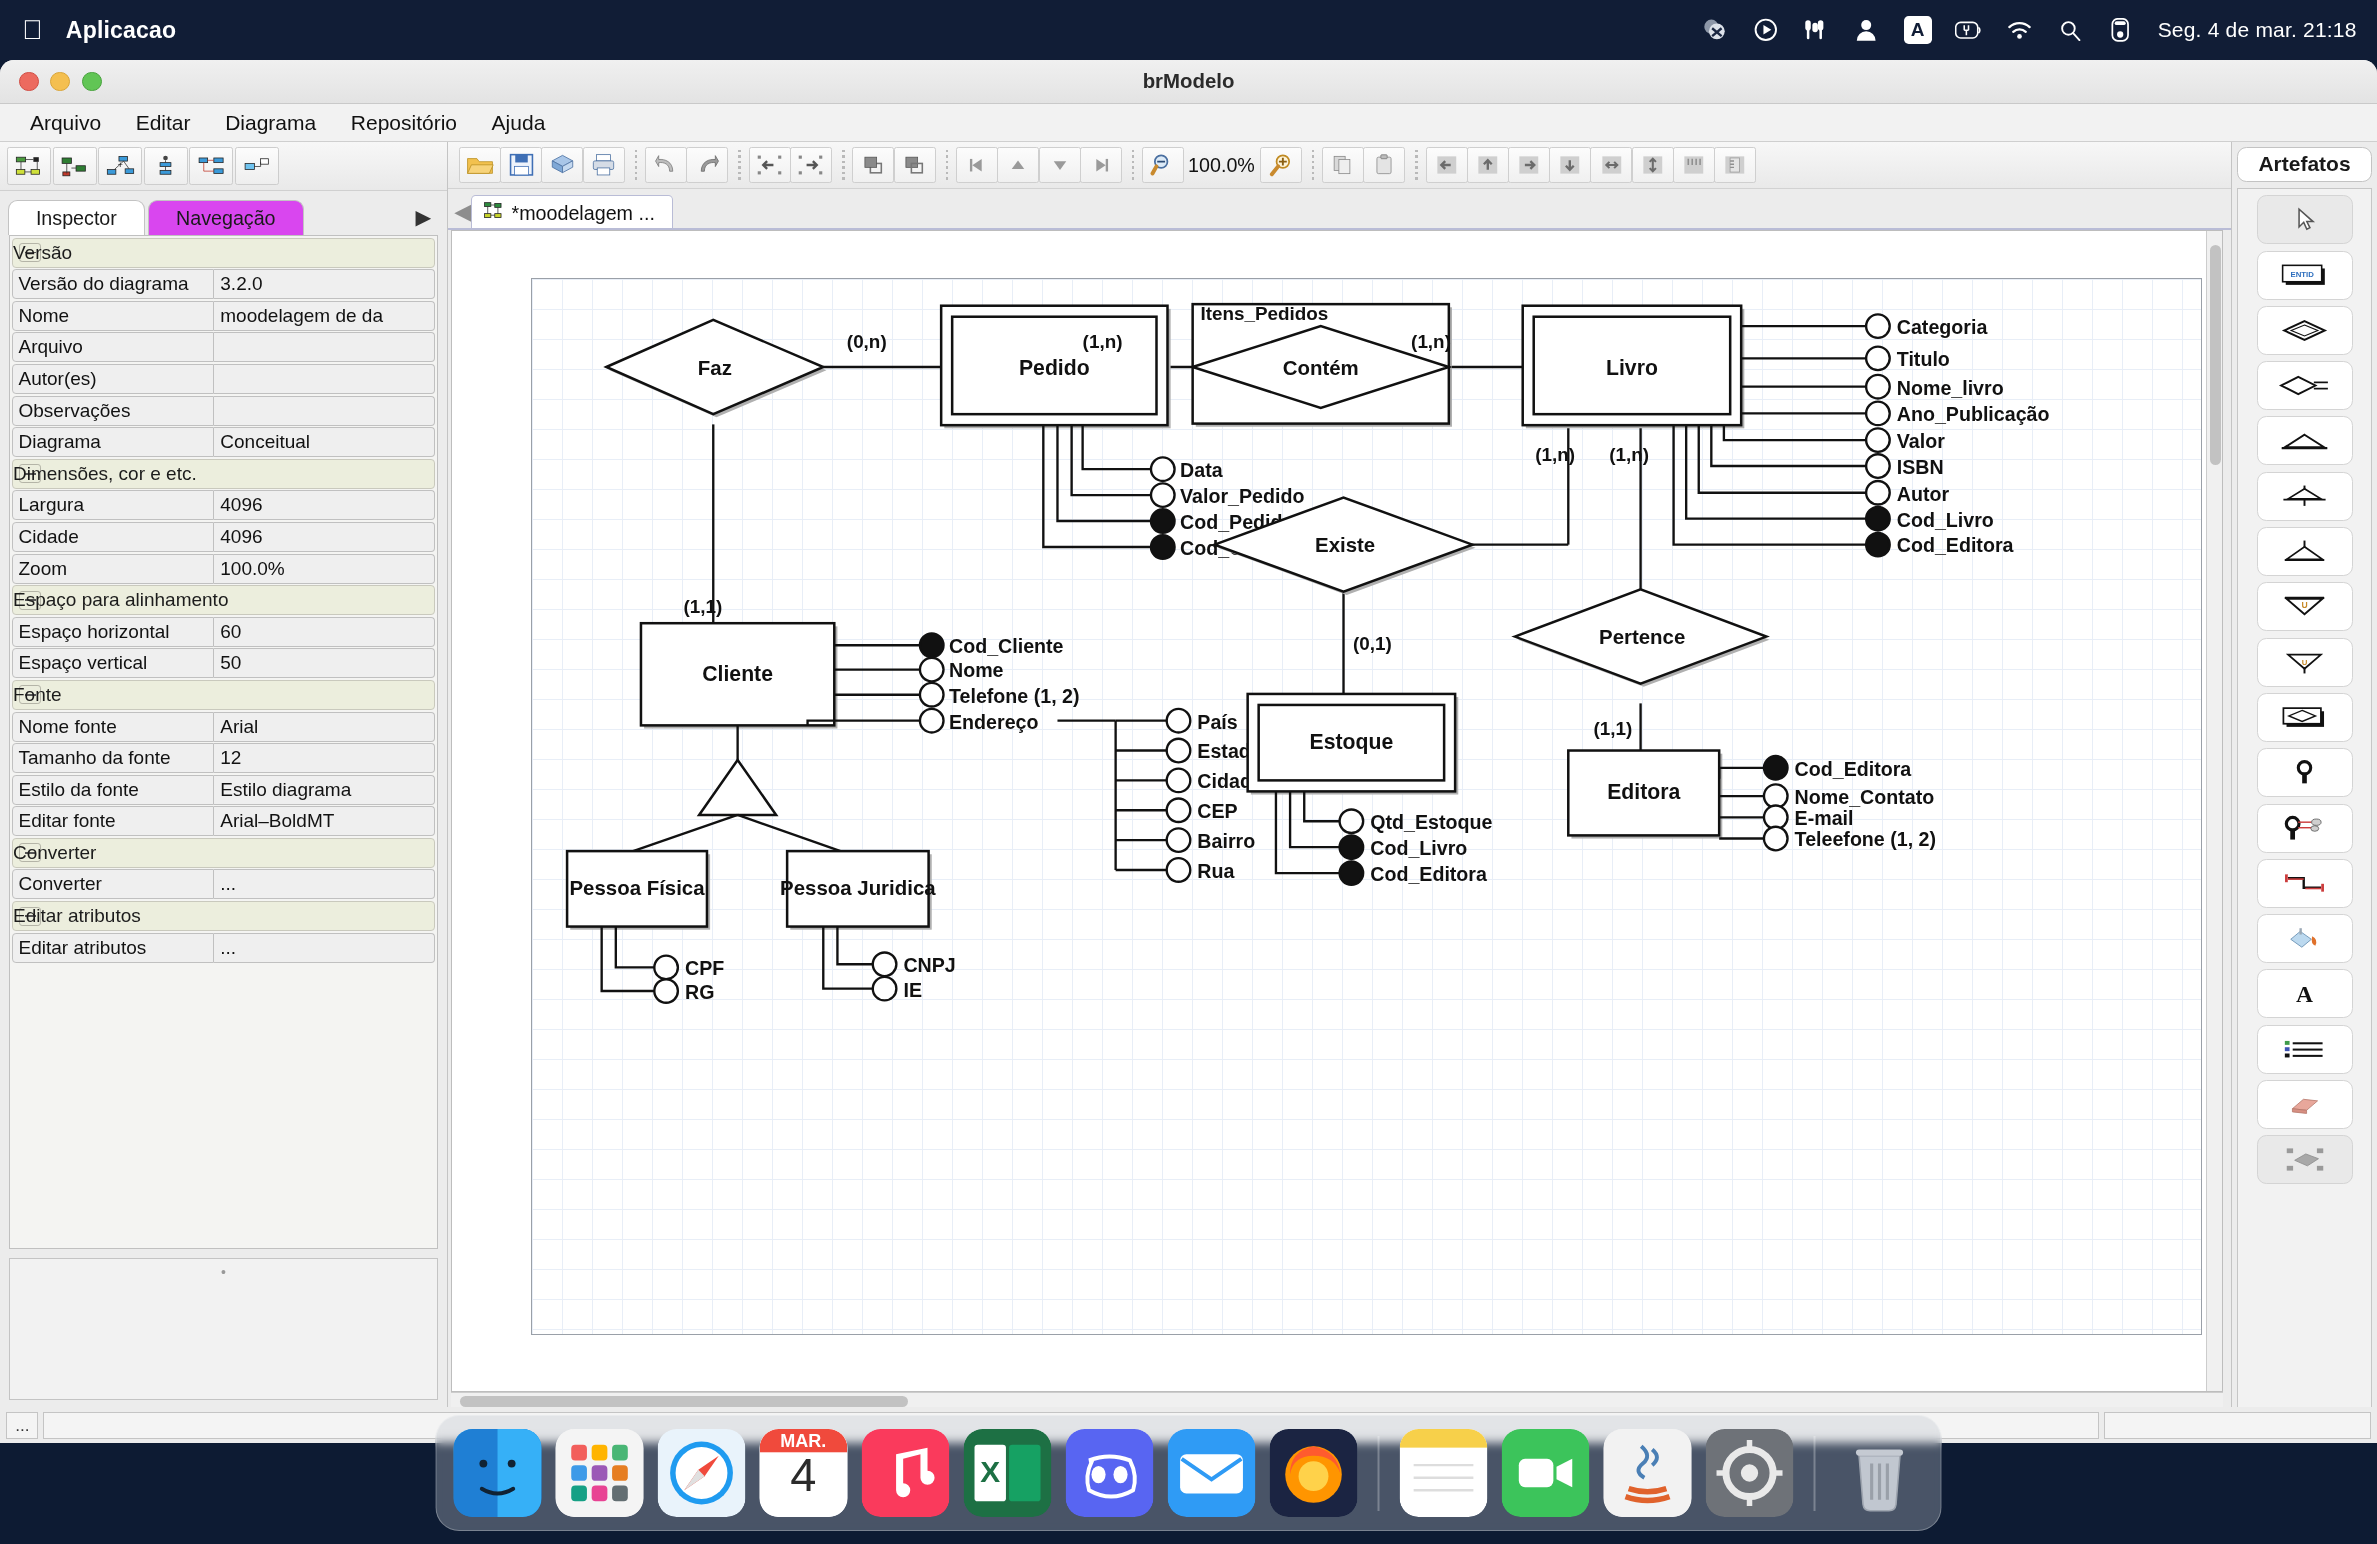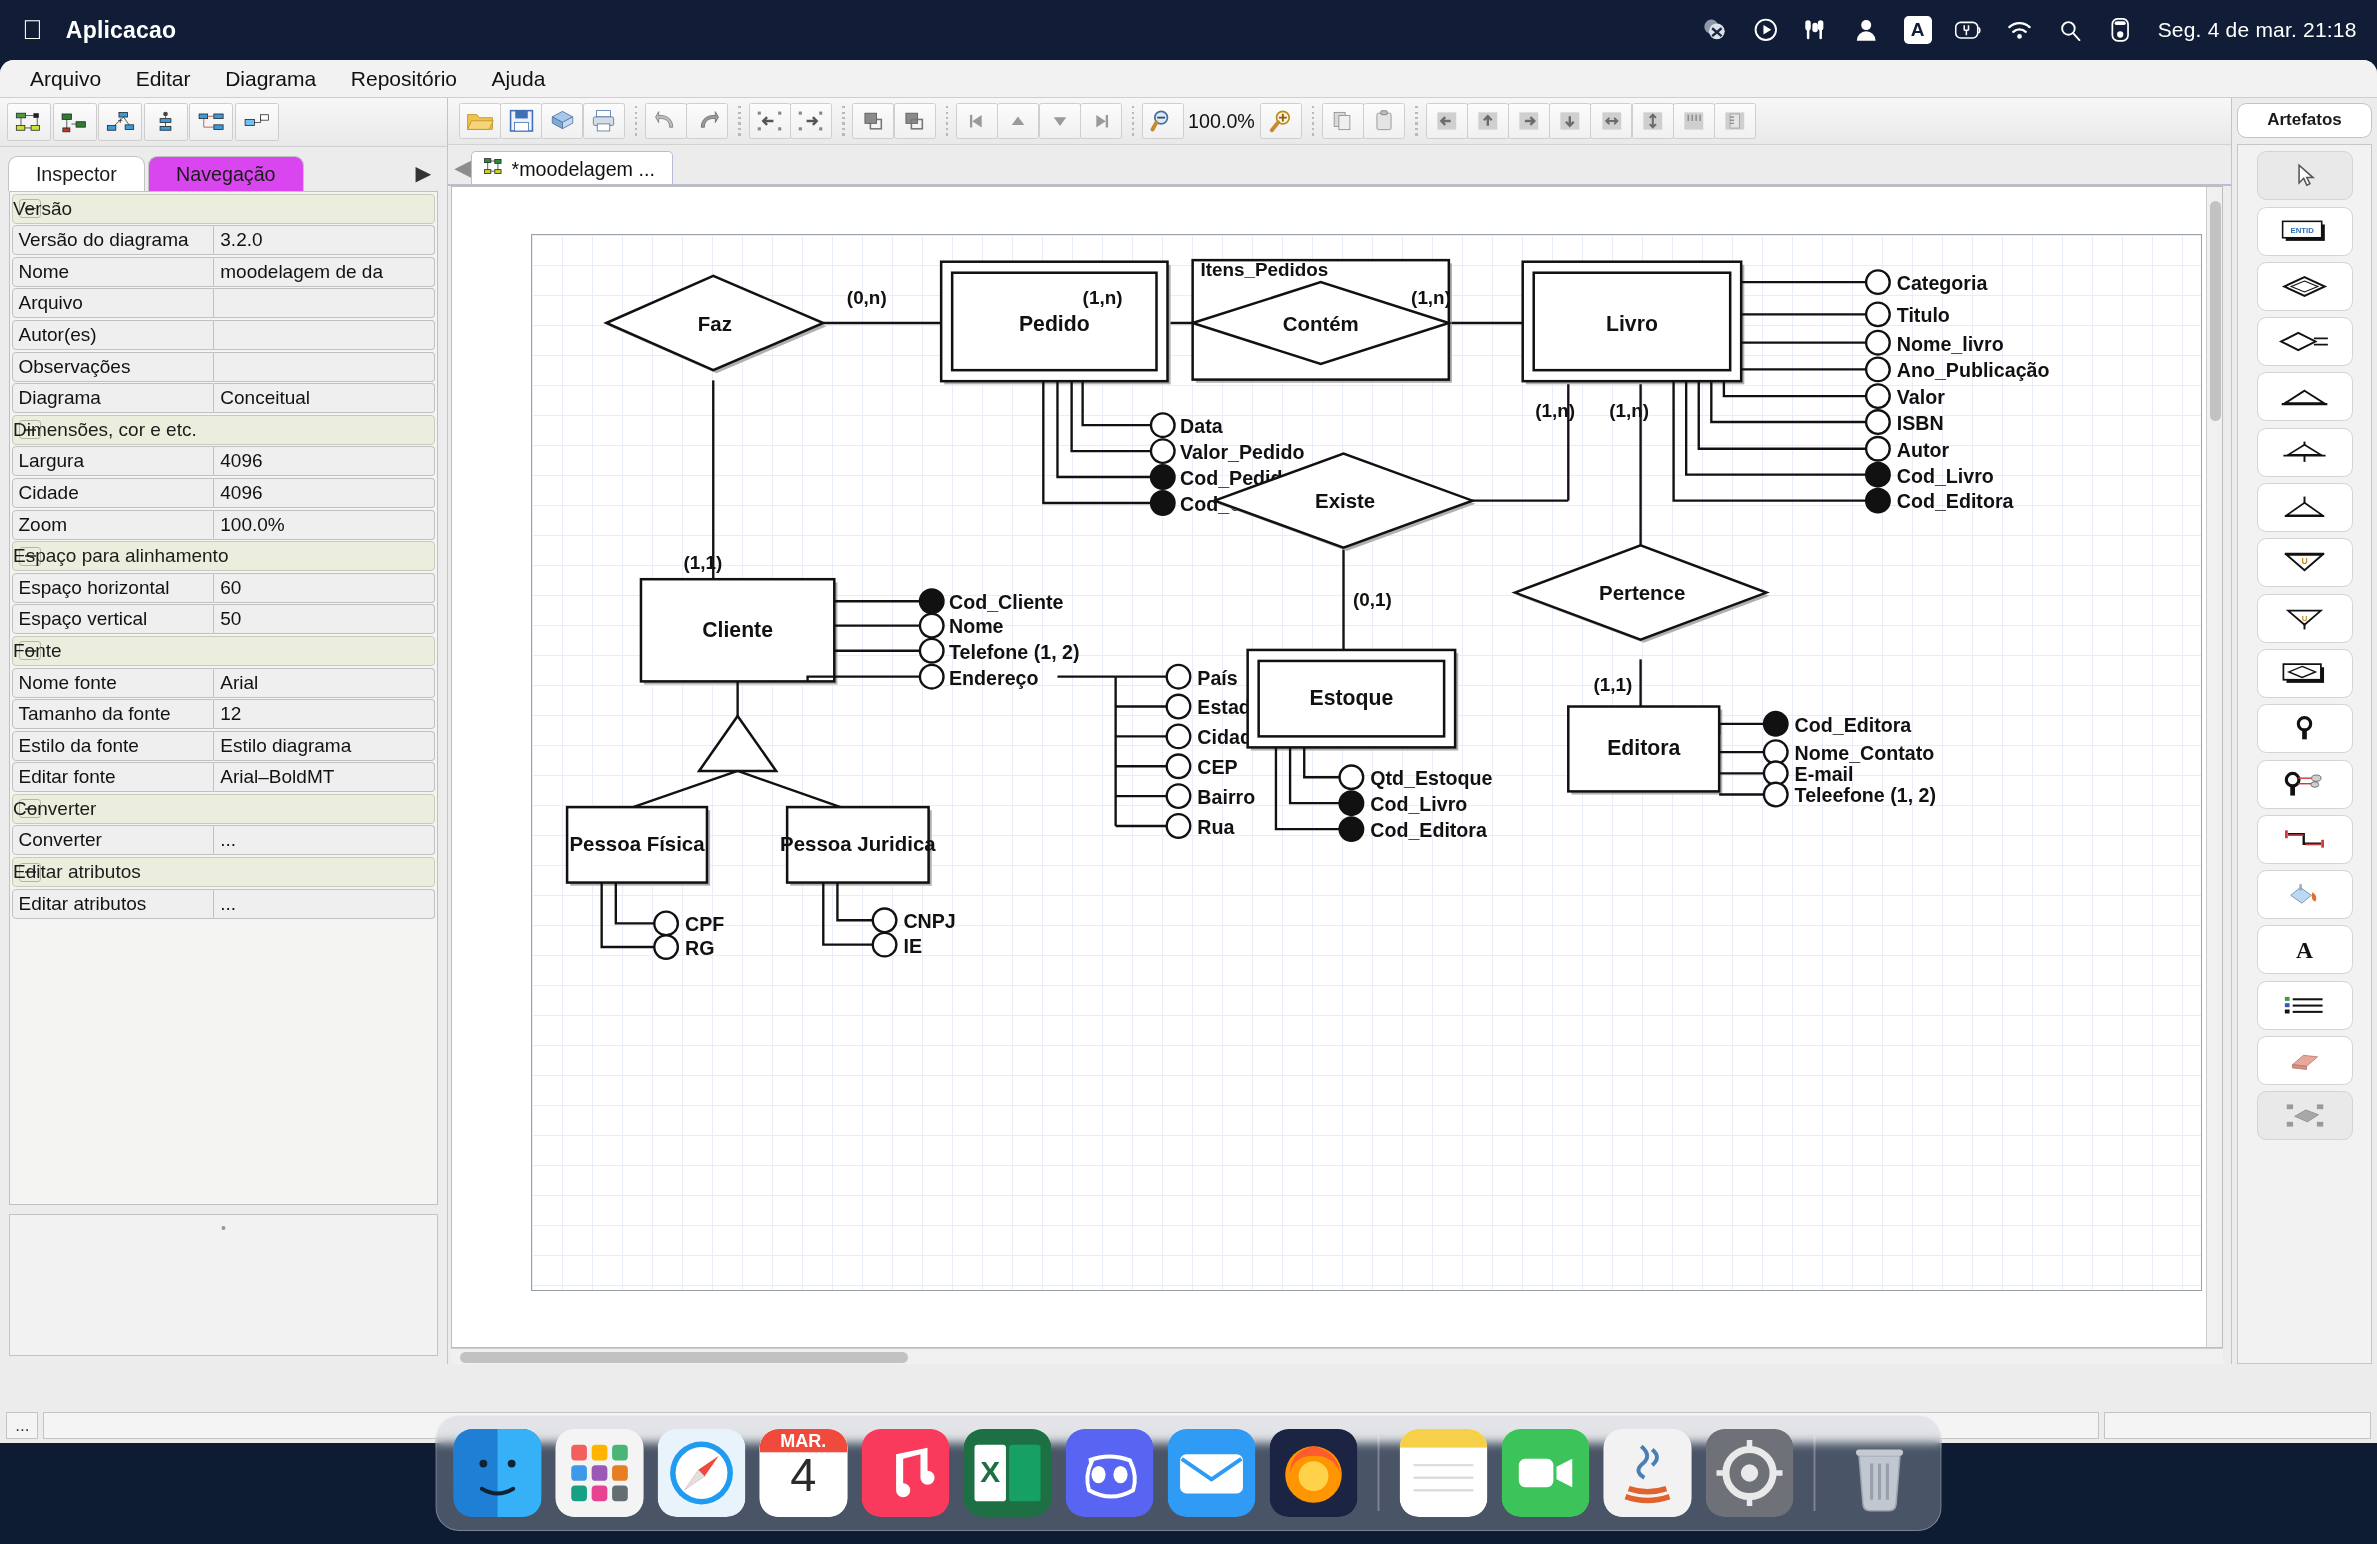--- a/index.html
+++ b/index.html
@@ -166,21 +166,21 @@
   .vscroll .thumb { position:absolute; left:2.4px; width:11px; border-radius:5.5px; background:#c2c2c2; }
   .hscroll { height: 15.7px; background:#f0f0f0; border-top:0.8px solid #ccc; position:relative; margin: 0 7.9px 0 3.1px;}
   .hscroll .thumb { position:absolute; top:2.4px; height:11px; border-radius:5.5px; background:#c2c2c2; }
 
   
   #rightcol { width: 146px; background:#ececec; border-left:0.8px solid #c4c4c4;
               display:flex; flex-direction:column; align-items:center; padding-top: 4.7px;}
   #rightcol .rtab {
     height: 35px; width: 135px; background:#fff; border:0.8px solid #c3c3c3;
     border-radius: 9.4px; display:flex; align-items:center; justify-content:center;
-    font-size: 17px; font-weight:bold; color:#1a1a1a; margin-bottom: 6.3px;
+    font-size: 21px; font-weight:bold; color:#1a1a1a; margin-bottom: 6.3px;
   }
   #toolpanel { width: 135px; flex:1; background:#f2f2f2; border:0.8px solid #c6c6c6;
                display:flex; flex-direction:column; align-items:center; padding-top:6.3px; gap:6.3px;
                overflow:hidden; }
   .abtn { width: 96px; height: 49px; background:#fff; border:0.8px solid #d4d4d4; border-radius: 9.4px;
           display:flex; align-items:center; justify-content:center; }
   .abtn.sel { background:#e9e9e9; }
   .abtn svg { display:block; }
 
   
@@ -266,20 +266,28 @@
           <rect x="6" y="4" width="14" height="5" rx="2.5" fill="#fff"></rect>
           <circle cx="13" cy="21" r="4" fill="#fff"></circle>
         </svg>
     </span>
     <span class="clock">Seg. 4 de mar.  21:18</span>
   </div>
 </div>
 
 <div id="window">
 
+  <div id="titlebar">
+    <div class="traffic">
+      <span class="tl r"></span>
+      <span class="tl y"></span>
+      <span class="tl g"></span>
+    </div>
+    <div class="wtitle">brModelo</div>
+  </div>
 
   <div id="menustrip">
     <div class="mitem">Arquivo</div>
     <div class="mitem">Editar</div>
     <div class="mitem">Diagrama</div>
     <div class="mitem">Repositório</div>
     <div class="mitem">Ajuda</div>
   </div>
 
   <div id="body">

